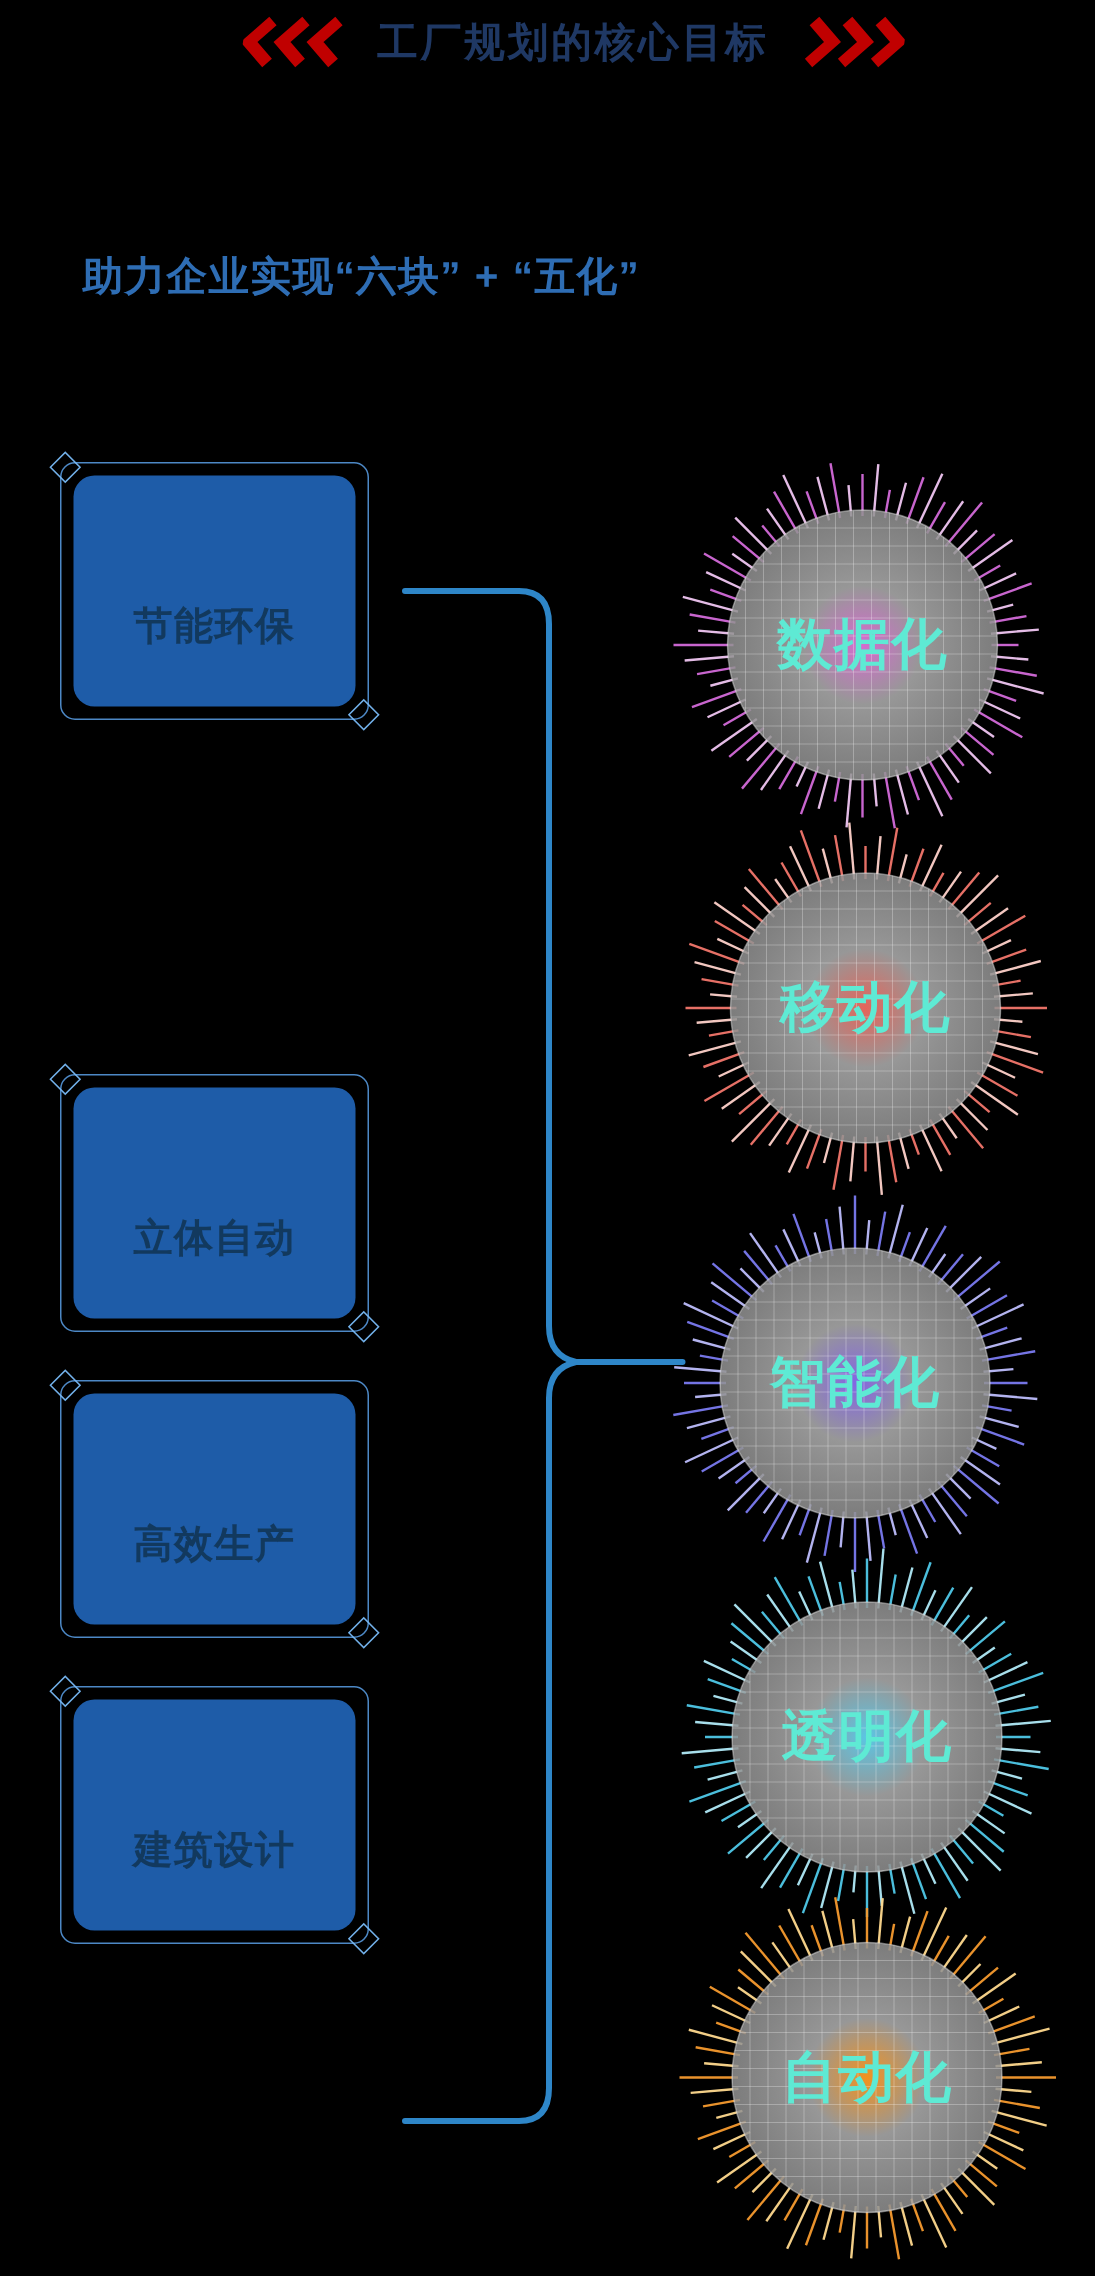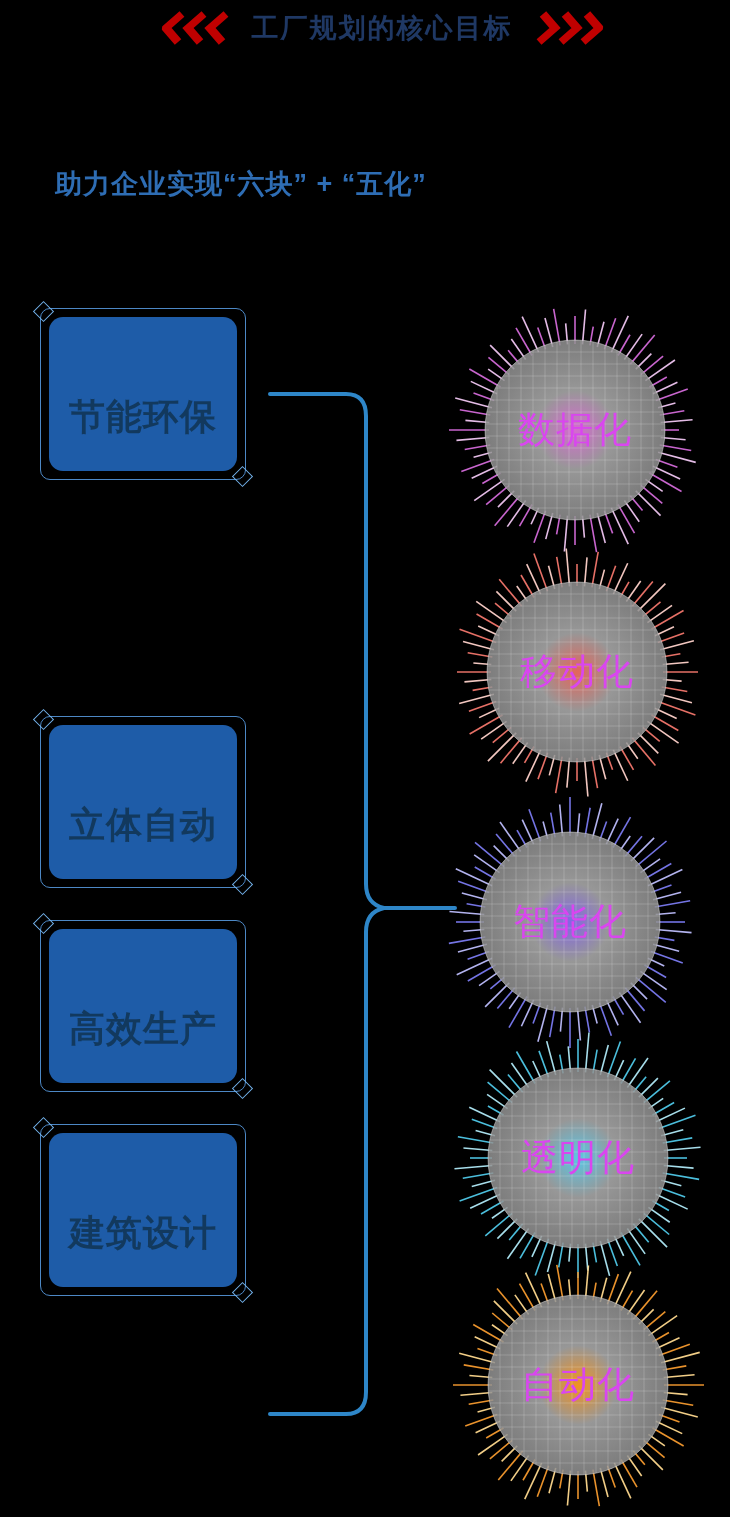--- a/index.html
+++ b/index.html
@@ -34,35 +34,35 @@
     content:'';position:absolute;width:13px;height:13px;
     border:1.5px solid rgba(120,185,245,.95);transform:rotate(45deg);background:transparent;
   }
   .block-frame::before{left:-5px;top:-5px;}
   .block-frame::after{right:-5px;bottom:-5px;}
   .block-fill{
     position:absolute;inset:9px;background:#1E5CA8;border-radius:14px;
     display:flex;align-items:center;justify-content:center;
   }
   .block-label{
-    font-size:36px;font-weight:bold;color:#12395E;letter-spacing:1px;margin-top:46px;
+    font-size:26px;font-weight:bold;color:#12395E;letter-spacing:1px;margin-top:46px;
   }
 
   
   .brace-overlay{position:absolute;left:0;top:0;pointer-events:none;}
 
   
   .circle-item{position:absolute;width:270px;height:270px;}
   .c1{left:440px;top:295px}.c2{left:442px;top:537px}.c3{left:435px;top:787px}
   .c4{left:443px;top:1023px}.c5{left:443px;top:1250px}
   .ball{position:absolute;inset:0;}
   .ball svg{display:block;}
   .ball-label{
     position:absolute;inset:0;display:flex;align-items:center;justify-content:center;
-    font-size:37px;font-weight:normal;color:#d946ef;letter-spacing:1px;
+    font-size:37px;font-weight:bold;color:#5eead4;letter-spacing:1px;
   }
 </style>
 </head>
 <body>
 
 <div class="canvas">
 
   <div class="title-row">
     <svg class="chev" width="70" height="36" viewBox="0 0 70 36">
       <polyline points="18,4 4,18 18,32" fill="none" stroke="#C00000" stroke-width="8"></polyline>

